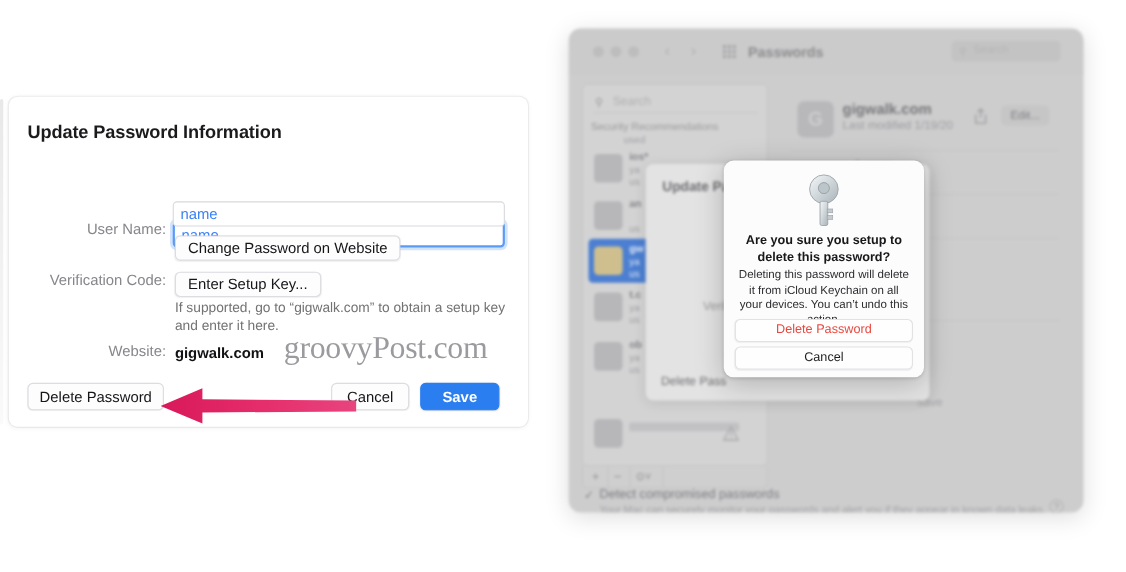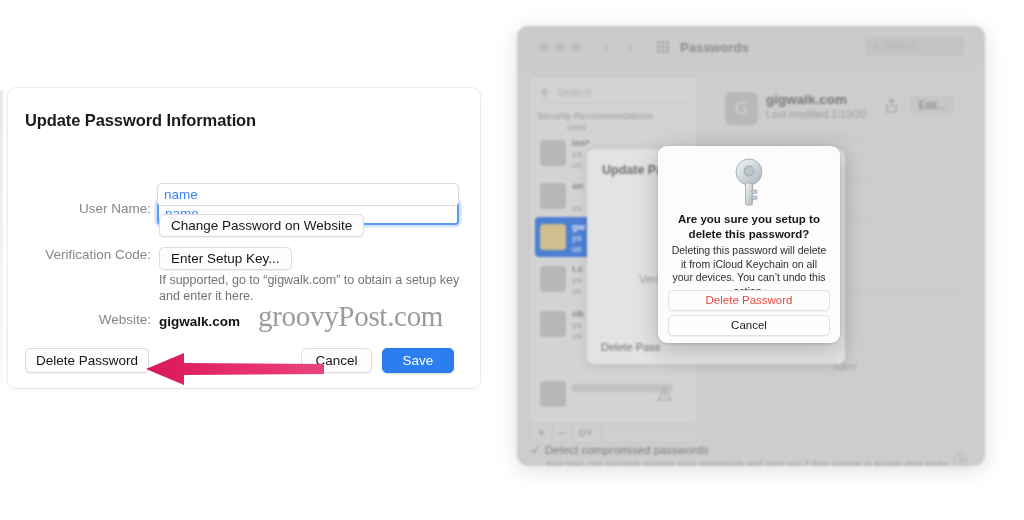--- a/index.html
+++ b/index.html
@@ -75,21 +75,21 @@
     font-size:29px; color:#9b9b9f; letter-spacing:-0.3px;
     white-space:nowrap;
   }
 
   .sheet-footer { position:absolute; left:0; top:260px; width:472px; height:40px; }
   #delete-password-btn { position:absolute; left:17px; top:0; height:25px; padding:0 10px; }
   #cancel-btn { position:absolute; left:293px; top:0; height:25px; width:71px; }
   #save-btn {
     position:absolute; left:374px; top:0; height:25px; width:72px;
     background:#2b7ef0; border:1px solid #2b7ef0; border-radius:5px;
-    color:#fff; font-size:13.5px; font-weight:normal;
+    color:#fff; font-size:13.5px; font-weight:bold;
     font-family:"Liberation Sans", sans-serif;
     box-shadow:0 0.5px 1.5px rgba(0,0,0,0.16); cursor:default;
   }
 
   
   #annotation-arrow {
     position:absolute; left:146px; top:352px; width:178px; height:34px;
     pointer-events:none;
   }
 

